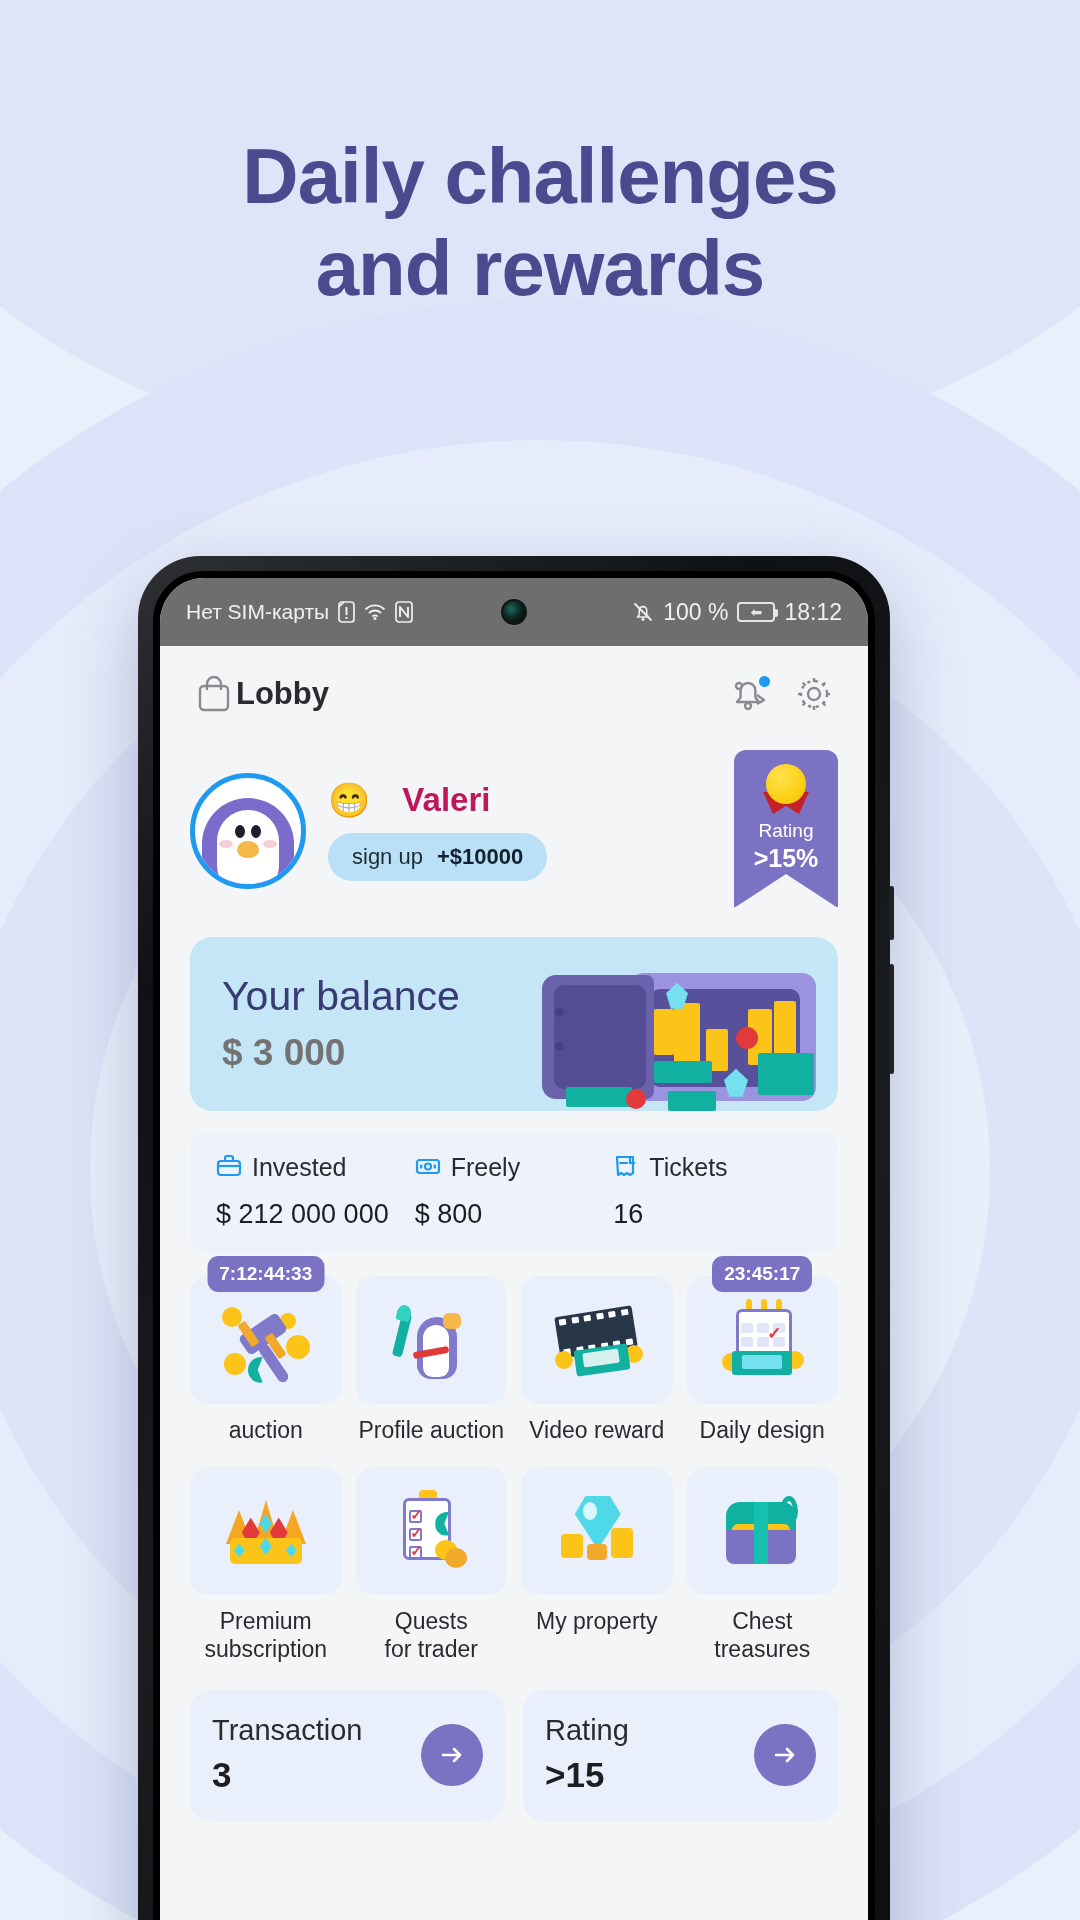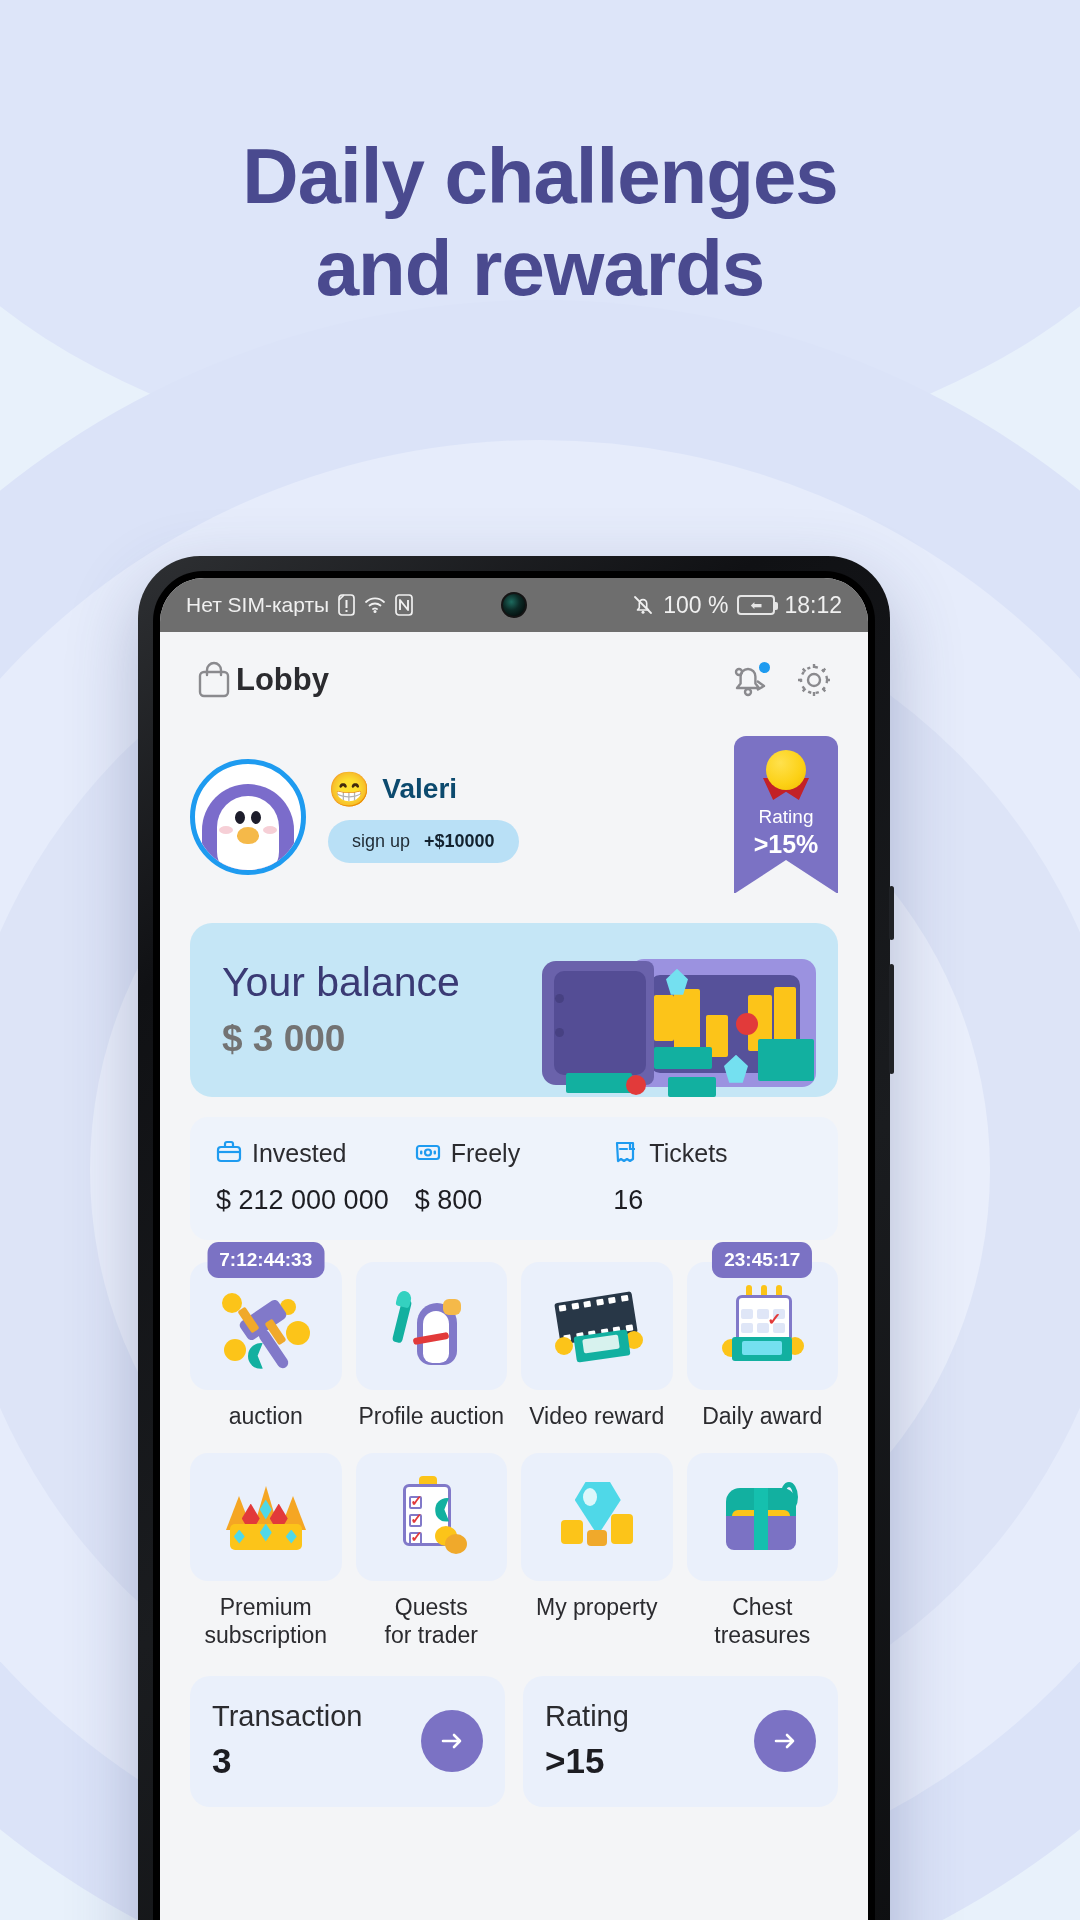--- a/index.html
+++ b/index.html
@@ -75,21 +75,21 @@
   .side-btn {
     position: absolute; right: -4px;
     width: 5px; border-radius: 3px;
     background: #202226;
   }
   .sb-1 { top: 330px; height: 54px; }
   .sb-2 { top: 408px; height: 110px; }
 
   
   #statusbar {
-    height: 54px;
+    height: 68px;
     background: #6e6e6e;
     display: flex; align-items: center;
     padding: 0 26px;
     color: #f0f0f0;
     font-size: 21px;
     position: relative;
   }
   #sb-left { display: flex; align-items: center; gap: 9px; }
   #sb-right {
     margin-left: auto;
@@ -165,26 +165,26 @@
   .pg-cheek { position: absolute; width: 14px; height: 8px; border-radius: 50%; background: #f6cfd6; bottom: 36px; }
   .pg-cheek.l { left: 24px; } .pg-cheek.r { right: 24px; }
   .pg-beak {
     position: absolute; left: 50%; transform: translateX(-50%);
     bottom: 26px; width: 22px; height: 17px; border-radius: 50% 50% 46% 46%;
     background: #f5b949;
   }
   #profile-meta { flex: 1; min-width: 0; }
   #name-row { display: flex; align-items: center; gap: 12px; margin-bottom: 14px; }
   #emoji { font-size: 34px; line-height: 1; }
-  #uname { font-size: 28px; font-weight: 600; color: #0c4a6e; }
+  #uname { font-size: 33px; font-weight: 600; color: #be185d; margin-left: 20px; }
   #signup-chip {
     display: inline-flex; align-items: center; gap: 14px;
     background: #b9e0f6; border-radius: 26px;
     padding: 11px 24px;
-    font-size: 18px; color: #1f2a33;
+    font-size: 22px; color: #1f2a33;
   }
   #signup-chip .amt { font-weight: bold; color: #13222f; }
 
   
   #rating-badge {
     width: 104px; flex: none;
     background: #7b72c4;
     border-radius: 12px 12px 0 0;
     padding: 14px 8px 34px 8px;
     text-align: center; color: #fff;
@@ -680,21 +680,21 @@
                     <i class="cl-cell"></i>
                     <i class="cl-cell"></i>
                 </div>
                 <div class="ar cl-chk">✓</div>
                 <div class="ar coin-s" style="left:8px;top:58px;width:18px;height:18px;"></div>
                 <div class="ar coin-s" style="left:72px;top:56px;width:18px;height:18px;"></div>
                 <div class="ar cl-cash"></div>
                   <div class="ar cl-cash2"></div>
               </div>
             </div>
-            <div class="tile-caption">Daily award</div>
+            <div class="tile-caption">Daily design</div>
           </div>
         </div>
 
         <div class="tile-row">
 
           <div class="tile">
             <div class="tile-box">
               <div class="art">
                 <div class="ar cw-tri cw-t1"></div>
                   <div class="ar cw-tri cw-t2"></div>

